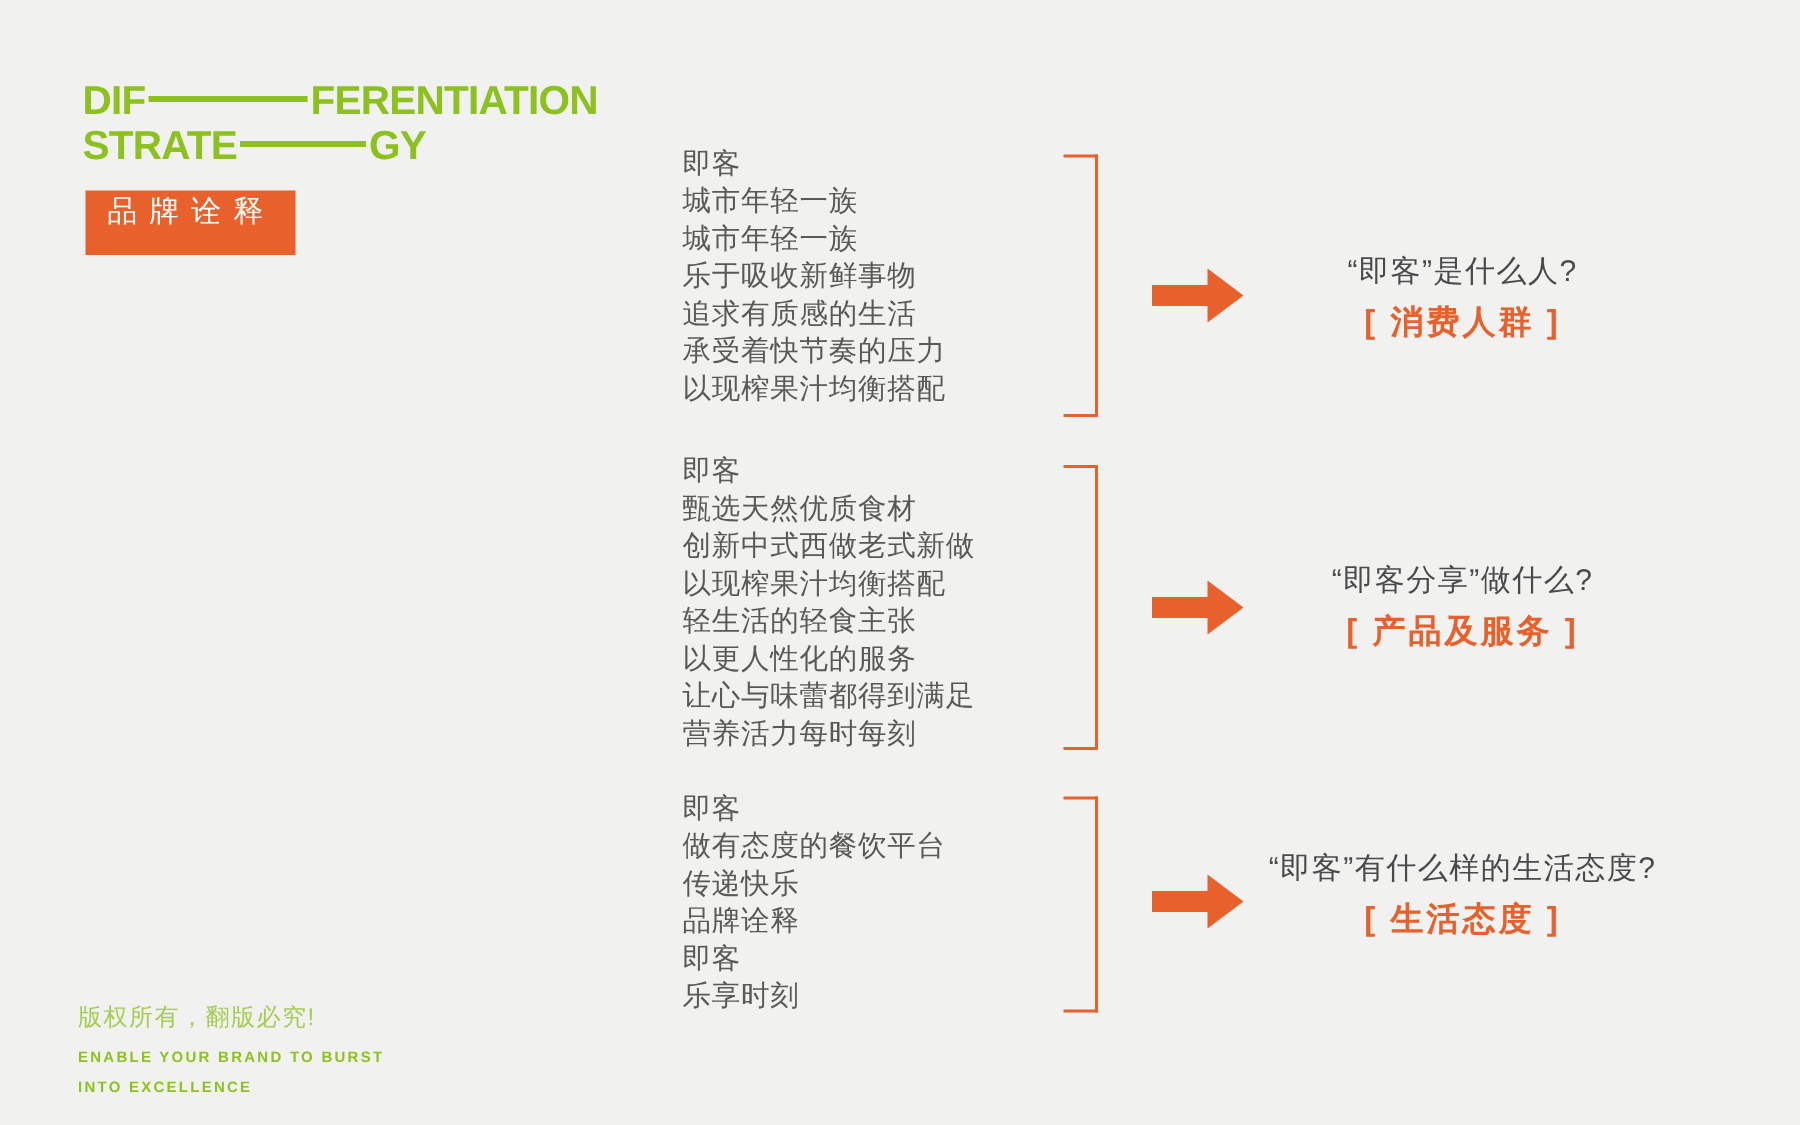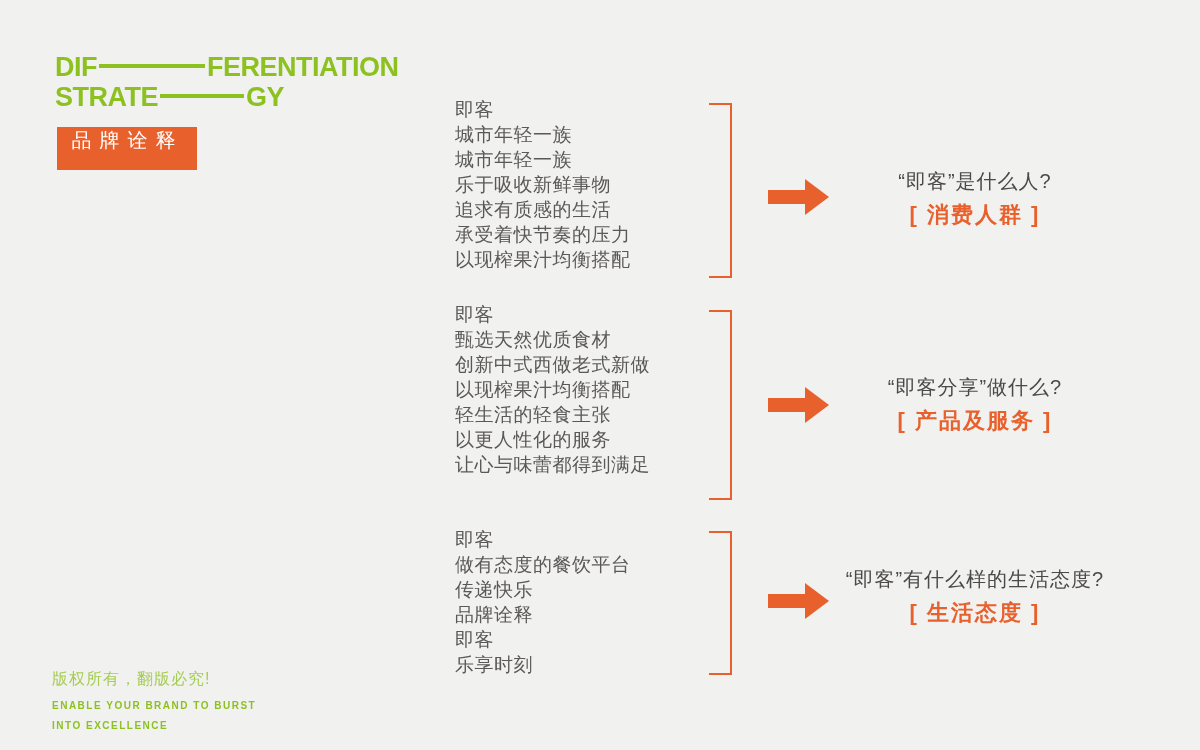--- a/index.html
+++ b/index.html
@@ -137,20 +137,21 @@
   </div>
 
   <div class="list list-2">
     <div>即客</div>
     <div>甄选天然优质食材</div>
     <div>创新中式西做老式新做</div>
     <div>以现榨果汁均衡搭配</div>
     <div>轻生活的轻食主张</div>
     <div>以更人性化的服务</div>
     <div>让心与味蕾都得到满足</div>
+    <div>营养活力每时每刻</div>
   </div>
   <div class="bracket bracket-2"></div>
   <svg class="arrow arrow-2" viewBox="0 0 61 36">
     <rect x="0" y="11" width="39" height="14" fill="#E8612C"></rect>
     <polygon points="37,0 61,18 37,36" fill="#E8612C"></polygon>
   </svg>
   <div class="qblock qblock-2">
     <div class="question">“即客分享”做什么?</div>
     <div class="category">[ 产品及服务 ]</div>
   </div>

